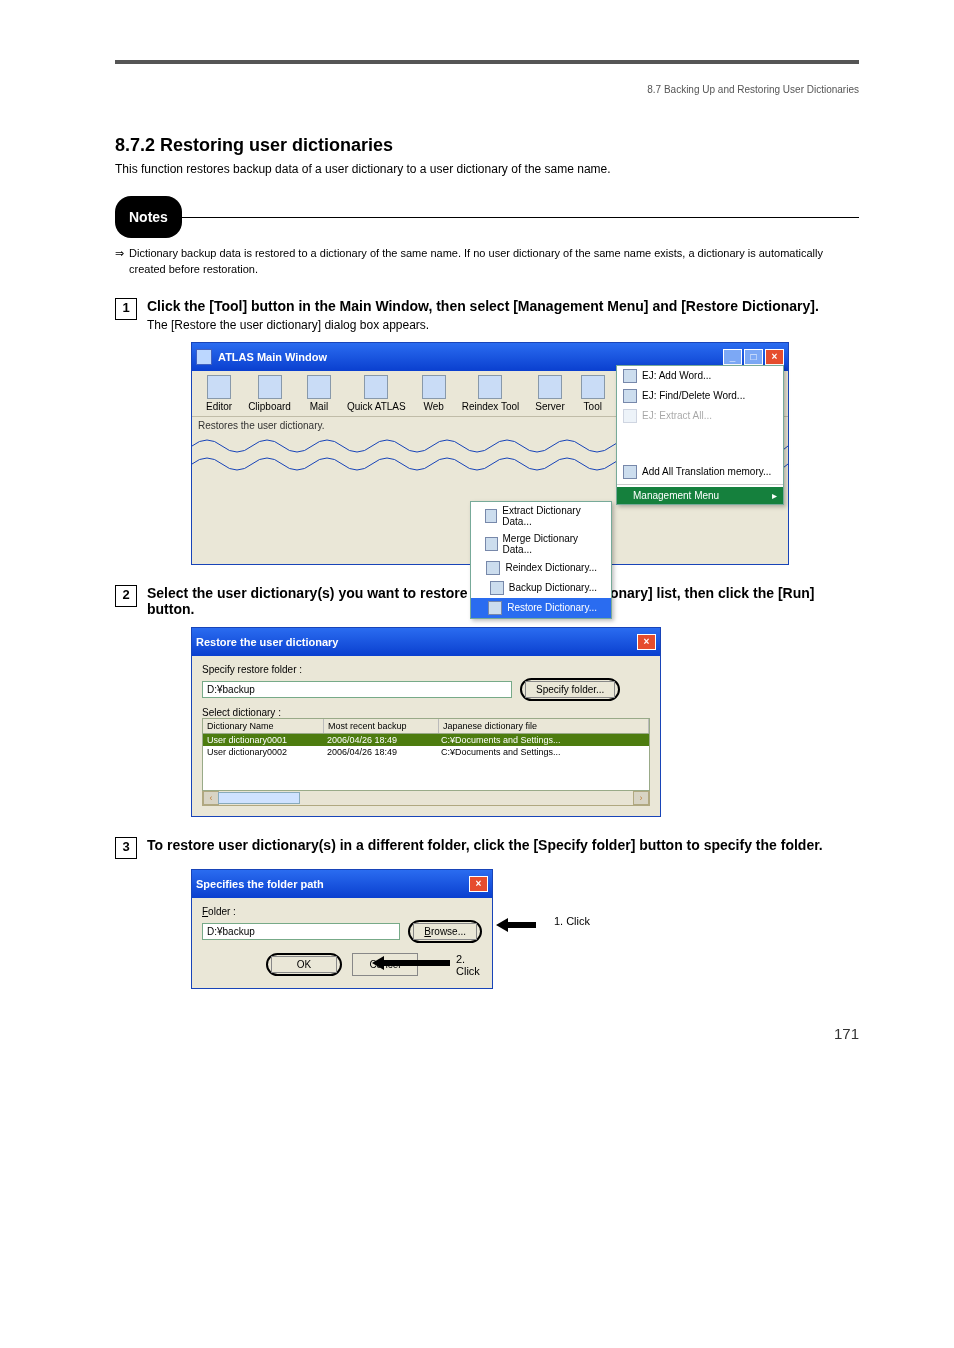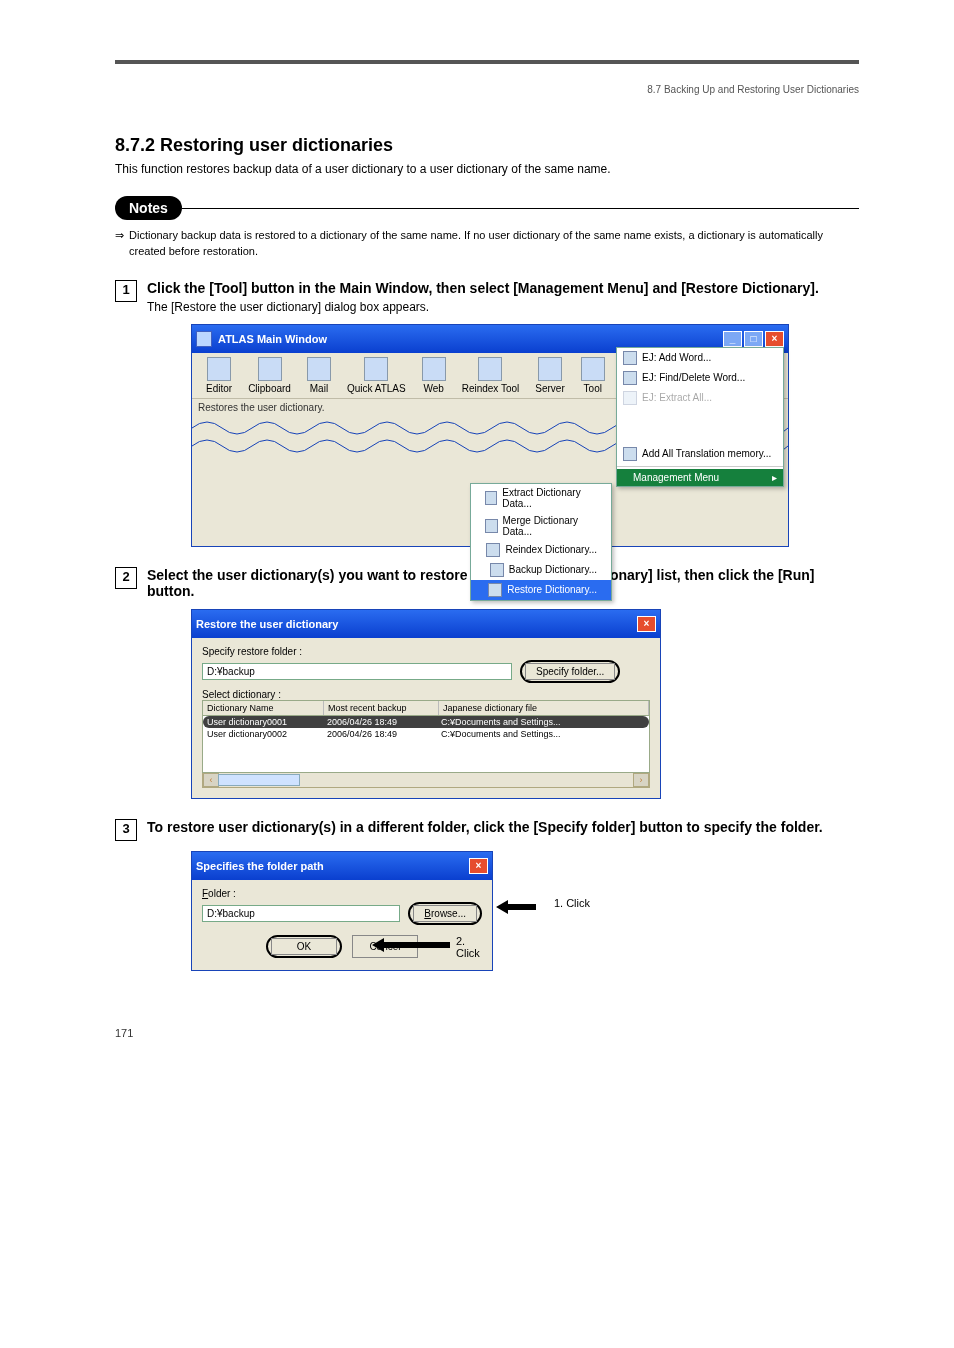--- a/index.html
+++ b/index.html
@@ -37,21 +37,21 @@
   }
   .notes-row {
     display: flex;
     align-items: center;
     margin: 14px 0 8px 0;
   }
   .notes-pill {
     background: #000;
     color: #fff;
     border-radius: 16px;
-    padding: 4px 14px;
+    padding: 13px 14px;
     font-size: 14px;
     font-weight: bold;
   }
   .notes-line {
     flex: 1;
     height: 1px;
     background: #000;
   }
   .bullet {
     font-size: 11px;
@@ -165,21 +165,21 @@
   .inputline { display:flex; align-items:center; gap:8px; margin:3px 0; }
   .txtbox { flex:1; background:#fff; border:1px solid #7a8; padding:2px 4px; font-size:10px; }
   .winbutton { background:#eae7d7; border:1px solid #888; padding:2px 10px; font-size:10px; }
   .winbutton u { text-decoration: underline; }
   .oval { border:2px solid #000; border-radius:16px; padding:1px 3px; display:inline-block; }
   .listhdr { display:flex; background:#eae7d7; border:1px solid #9a8; font-size:9px; }
   .listhdr div { padding:2px 4px; border-right:1px solid #bbb; }
   .listbody { background:#fff; border:1px solid #9a8; border-top:none; font-size:9px; height:56px; overflow:hidden; }
   .listbody .row { display:flex; }
   .listbody .row div { padding:1px 4px; }
-  .listbody .row.sel { background:#404040; color:#fff;border-radius:8px; }
+  .listbody .row.sel { background:#4d7c0f; color:#fff; }
   .hsb { height:14px; background:#e8e4d4; border:1px solid #b0a880; border-top:none; position:relative; }
   .hsb .larrow,.hsb .rarrow { position:absolute;top:0;width:14px;height:12px;background:#d8d4c4;border:1px solid #b0a880;display:flex;align-items:center;justify-content:center;color:#c08040;font-size:9px; }
   .hsb .larrow{left:0;} .hsb .rarrow{right:0;}
   .hsb .thumb{position:absolute;left:15px;top:1px;height:10px;width:80px;background:#cfe2ff;border:1px solid #8ab;}
 
   
   .shot3 {
     width: 300px;
     margin: 8px 0 8px 76px;
     border: 1px solid #1844b8;
@@ -190,21 +190,21 @@
   .shot3 .dlgbody { padding: 8px 10px 12px 10px; }
   .arrow-left { position:absolute; width:40px; height:14px; }
   .arrow-left svg { width:100%; height:100%; }
 
   .callout {
     position:absolute;
     font-size:11px;
     color:#000;
   }
 
-  .page-num { text-align:left; font-size:11px; margin-top:56px; color:#333; }
+  .page-num { text-align:right; font-size:15px; margin-top:36px; color:#333; }
 
   
   .c1{width:112px;} .c2{width:106px;} .c3{flex:1;}
 </style>
 </head>
 <body>
 
 <div class="page">
   <div class="top-bar"></div>
   <div class="breadcrumb">8.7 Backing Up and Restoring User Dictionaries</div>

